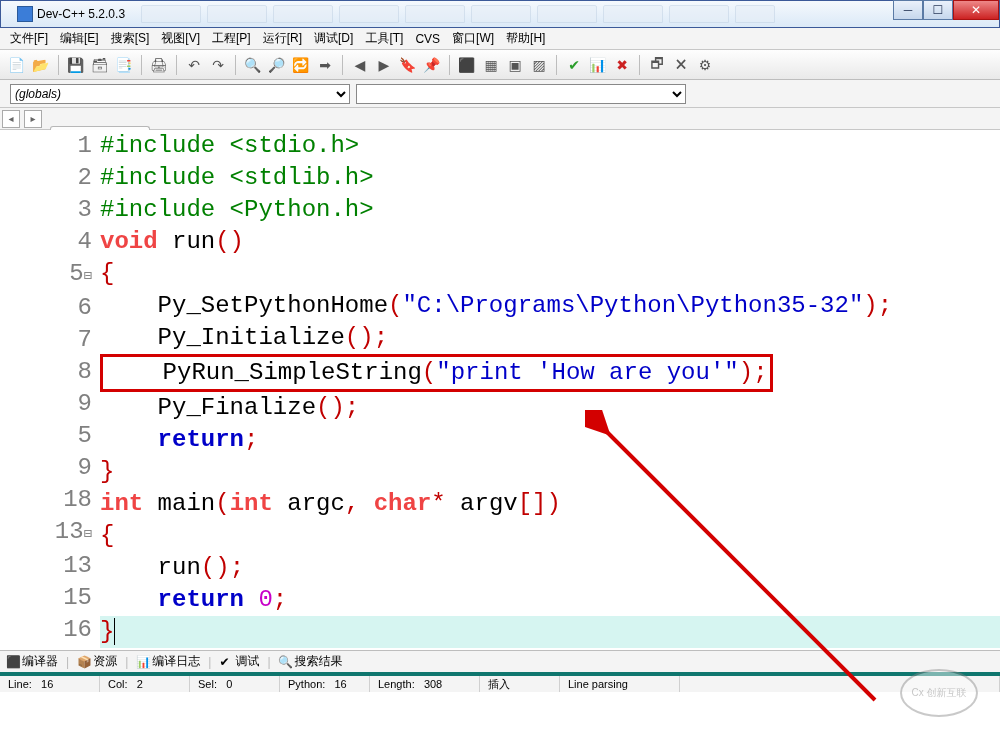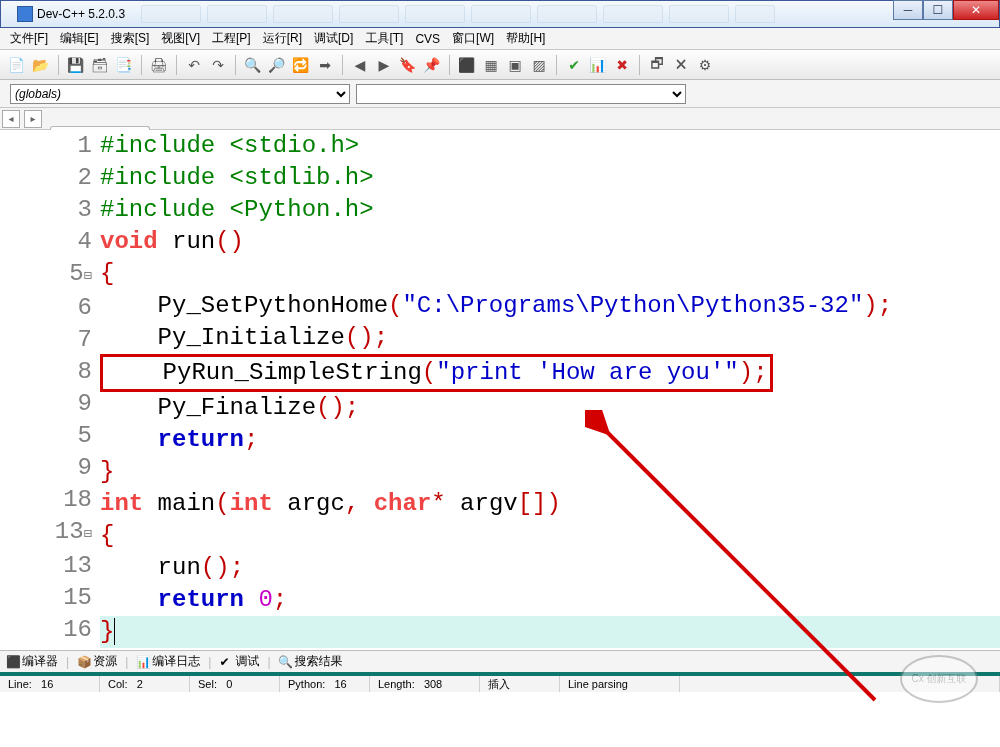--- a/index.html
+++ b/index.html
@@ -49,21 +49,21 @@
 .arrow-svg { position:absolute; right:115px; top:280px; width:300px; height:300px; pointer-events:none; }
 
 .bottom-tabs { height:22px; background:#f4f4f4; border-top:1px solid #bdbdbd; display:flex; align-items:center; gap:8px; padding-left:6px; font-size:12px; }
 .bottom-tabs .btab { display:flex; align-items:center; gap:2px; }
 .bticon { width:14px; height:14px; display:inline-block; }
 
 .statusbar { height:20px; background:#f4f4f4; border-top:4px solid #0f766e; display:flex; align-items:center; font-size:11px; }
 .statusbar .cell { padding:0 8px; border-right:1px solid #d0d0d0; height:100%; display:flex; align-items:center; white-space:nowrap; }
 .statusbar .cell.wide { flex:1; }
 
-.watermark { position:absolute; right:22px; bottom:44px; width:78px; height:48px; border:2px solid #888; border-radius:50%/50%; opacity:.45; display:flex; align-items:center; justify-content:center; font-size:10px; color:#888; text-align:center; background:#fff; }
+.watermark { position:absolute; right:22px; bottom:30px; width:78px; height:48px; border:2px solid #888; border-radius:50%/50%; opacity:.45; display:flex; align-items:center; justify-content:center; font-size:10px; color:#888; text-align:center; background:#fff; }
 </style>
 </head>
 <body>
 
 <div class="titlebar">
   <span class="icon-box"></span>
   <span class="title-text">Dev-C++ 5.2.0.3</span>
   <div class="ghost-tabs">
     <div class="ghost-tab"></div>
       <div class="ghost-tab"></div>

